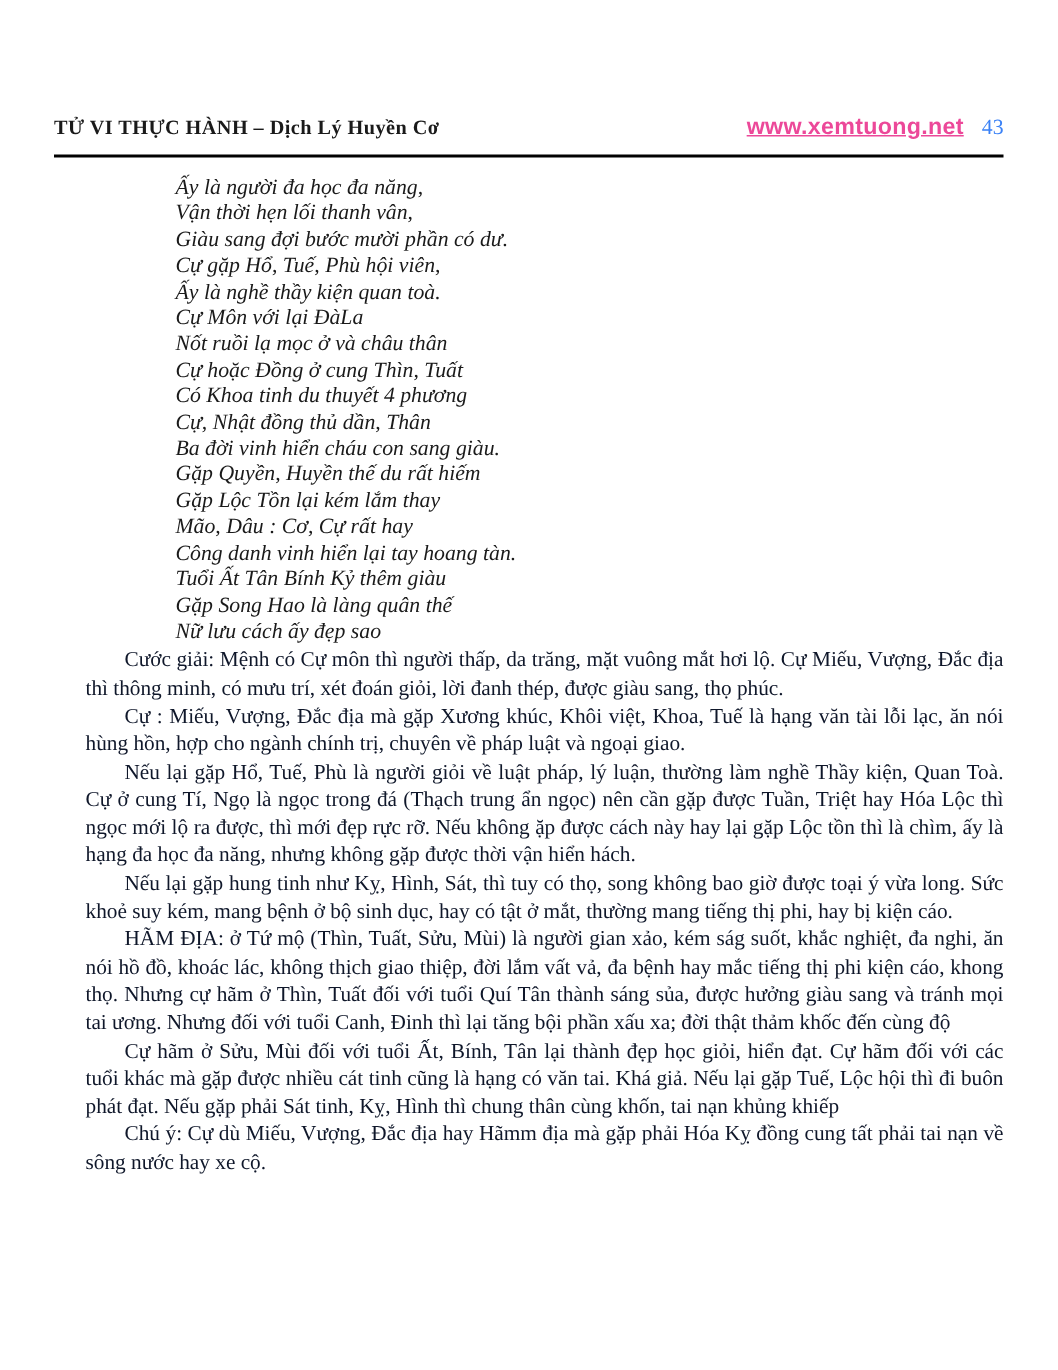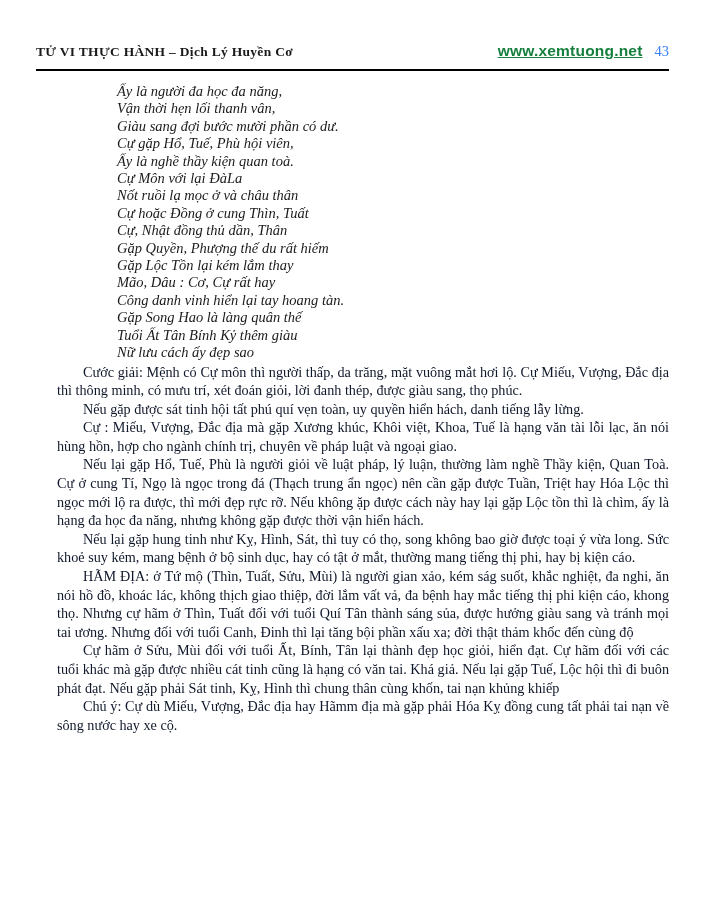--- a/index.html
+++ b/index.html
@@ -34,24 +34,25 @@
   }
   .header-right {
     display: flex;
     align-items: baseline;
     gap: 12px;
   }
   .header-link {
     font-family: "Liberation Sans", sans-serif;
     font-weight: bold;
     font-size: 15.5px;
-    color: #15803d;
+    color: #ec4899;
     text-decoration: underline;
     letter-spacing: 0.2px;
     cursor: pointer;
+    margin-top: 34px;
   }
   .page-number {
     font-size: 14.5px;
     color: #3b82f6;
   }
   .header-rule {
     border: none;
     border-top: 2px solid #000000;
     margin: 9px 0 0 0;
   }
@@ -106,45 +107,46 @@
       <div class="poem-line">Cự gặp Hổ, Tuế, Phù hội viên,</div>
 
       <div class="poem-line">Ấy là nghề thầy kiện quan toà.</div>
 
       <div class="poem-line">Cự Môn với lại ĐàLa</div>
 
       <div class="poem-line">Nốt ruồi lạ mọc ở và châu thân</div>
 
       <div class="poem-line">Cự hoặc Đồng ở cung Thìn, Tuất</div>
 
+      <div class="poem-line">Có Khoa tinh du thuyết 4 phương</div>
 
       <div class="poem-line">Cự, Nhật đồng thủ dần, Thân</div>
 
+      <div class="poem-line">Ba đời vinh hiển cháu con sang giàu.</div>
 
-      <div class="poem-line">Gặp Quyền, Phượng thế du rất hiếm</div>
+      <div class="poem-line">Gặp Quyền, Huyền thế du rất hiếm</div>
 
       <div class="poem-line">Gặp Lộc Tồn lại kém lắm thay</div>
 
       <div class="poem-line">Mão, Dâu : Cơ, Cự rất hay</div>
 
       <div class="poem-line">Công danh vinh hiển lại tay hoang tàn.</div>
 
+      <div class="poem-line">Tuổi Ất Tân Bính Kỷ thêm giàu</div>
+
       <div class="poem-line">Gặp Song Hao là làng quân thế</div>
-
-      <div class="poem-line">Tuổi Ất Tân Bính Kỷ thêm giàu</div>
 
       <div class="poem-line">Nữ lưu cách ấy đẹp sao</div>
 
     </div>
 
   <div class="prose">
 
       <p>Cước giải: Mệnh có Cự môn thì người thấp, da trăng, mặt vuông mắt hơi lộ. Cự Miếu, Vượng, Đắc địa thì thông minh, có mưu trí, xét đoán giỏi, lời đanh thép, được giàu sang, thọ phúc.</p>
 
-      <p>Nếu gặp được sát tinh hội tất phú quí vẹn toàn, uy quyền hiển hách, danh tiếng lẫy lừng.</p>
 
       <p>Cự : Miếu, Vượng, Đắc địa mà gặp Xương khúc, Khôi việt, Khoa, Tuế là hạng văn tài lỗi lạc, ăn nói hùng hồn, hợp cho ngành chính trị, chuyên về pháp luật và ngoại giao.</p>
 
       <p>Nếu lại gặp Hổ, Tuế, Phù là người giỏi về luật pháp, lý luận, thường làm nghề Thầy kiện, Quan Toà. Cự ở cung Tí, Ngọ là ngọc trong đá (Thạch trung ẩn ngọc) nên cần gặp được Tuần, Triệt hay Hóa Lộc thì ngọc mới lộ ra được, thì mới đẹp rực rỡ. Nếu không ặp được cách này hay lại gặp Lộc tồn thì là chìm, ấy là hạng đa học đa năng, nhưng không gặp được thời vận hiển hách.</p>
 
       <p>Nếu lại gặp hung tinh như Kỵ, Hình, Sát, thì tuy có thọ, song không bao giờ được toại ý vừa long. Sức khoẻ suy kém, mang bệnh ở bộ sinh dục, hay có tật ở mắt, thường mang tiếng thị phi, hay bị kiện cáo.</p>
 
       <p>HÃM ĐỊA: ở Tứ mộ (Thìn, Tuất, Sửu, Mùi) là người gian xảo, kém ság suốt, khắc nghiệt, đa nghi, ăn nói hồ đồ, khoác lác, không thịch giao thiệp, đời lắm vất vả, đa bệnh hay mắc tiếng thị phi kiện cáo, khong thọ. Nhưng cự hãm ở Thìn, Tuất đối với tuổi Quí Tân thành sáng sủa, được hưởng giàu sang và tránh mọi tai ương. Nhưng đối với tuổi Canh, Đinh thì lại tăng bội phần xấu xa; đời thật thảm khốc đến cùng độ</p>
 
       <p>Cự hãm ở Sửu, Mùi đối với tuổi Ất, Bính, Tân lại thành đẹp học giỏi, hiển đạt. Cự hãm đối với các tuổi khác mà gặp được nhiều cát tinh cũng là hạng có văn tai. Khá giả. Nếu lại gặp Tuế, Lộc hội thì đi buôn phát đạt. Nếu gặp phải Sát tinh, Kỵ, Hình thì chung thân cùng khốn, tai nạn khủng khiếp</p>

